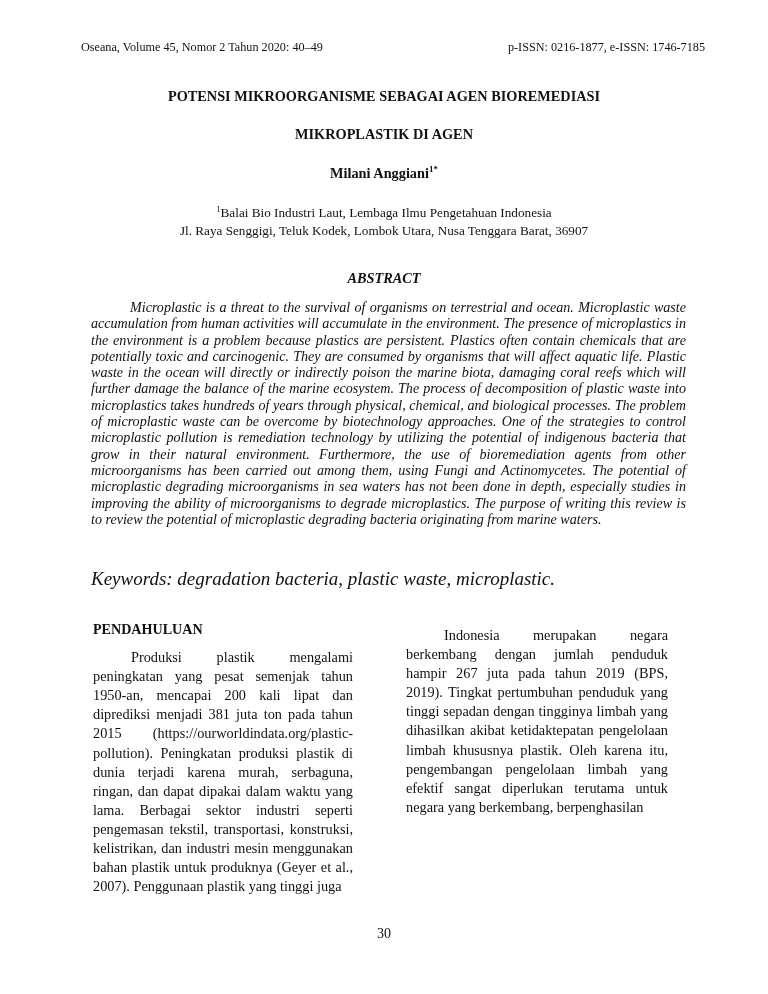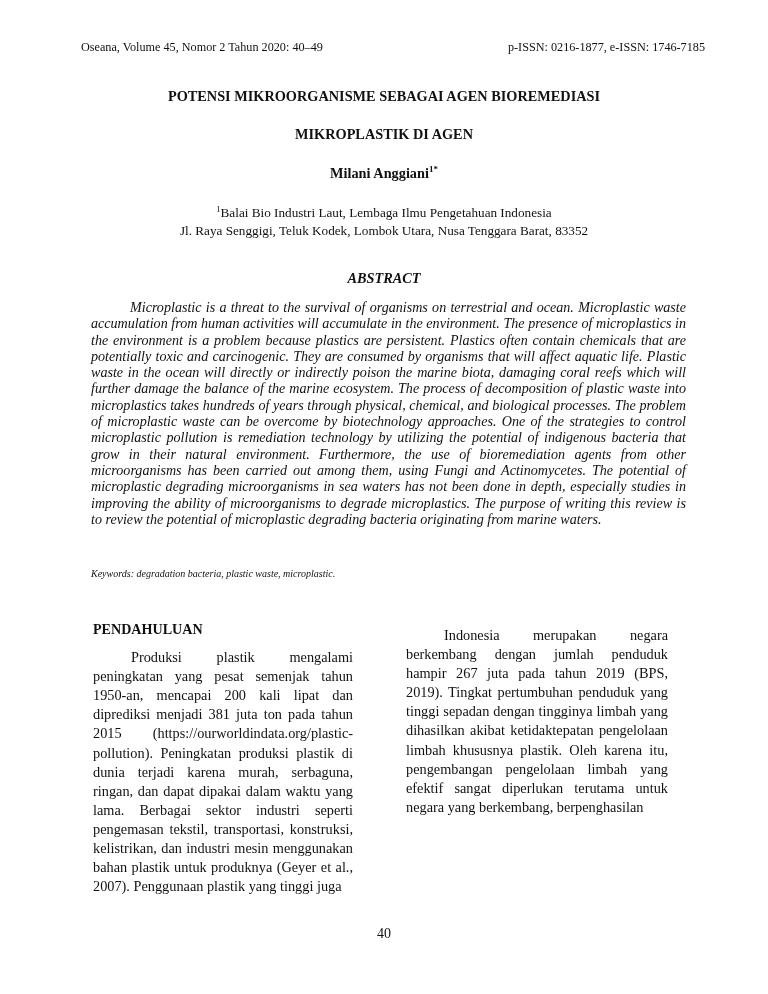--- a/index.html
+++ b/index.html
@@ -10,21 +10,21 @@
   .title { position:absolute; left:0; right:0; text-align:center; font-weight:bold; font-size:14.3px; }
   .title1 { top:88px; }
   .title2 { top:126px; }
   .author { position:absolute; top:164px; left:0; right:0; text-align:center; font-weight:bold; font-size:14.3px; }
   .author sup { font-size:9px; vertical-align:6px; }
   .affil { position:absolute; top:201px; left:0; right:0; text-align:center; font-size:13.2px; line-height:17.5px; }
   .affil sup { font-size:8.5px; vertical-align:5px; }
   .abstract-head { position:absolute; top:270px; left:0; right:0; text-align:center; font-weight:bold; font-style:italic; font-size:14.3px; }
   .abstract { position:absolute; top:299px; left:91px; width:595px; font-style:italic; font-size:14.1px; line-height:16.3px; text-align:justify; }
   .abstract p { margin:0; text-indent:39px; }
-  .keywords { position:absolute; top:568px; left:91px; width:595px; font-style:italic; font-size:10px; }
+  .keywords { position:absolute; top:568px; left:91px; width:595px; font-style:italic; font-size:19px; }
   .col { position:absolute; top:620px; width:260px; font-size:14.3px; line-height:19.1px; }
   .col-left { left:93px; }
   .col-right { left:406px; top:626px; width:262px; }
   .section-head { font-weight:bold; font-size:14.1px; margin:0 0 9px 0; }
   .col p { margin:0; text-align:justify; }
   .col p.indent { text-indent:38px; }
   .page-number { position:absolute; top:926px; left:0; right:0; text-align:center; font-size:14px; }
 </style>
 </head>
 <body>
@@ -36,31 +36,31 @@
 
 <div class="title title1">POTENSI MIKROORGANISME SEBAGAI AGEN BIOREMEDIASI</div>
 <div class="title title2">MIKROPLASTIK DI AGEN</div>
 
 <div class="author">
   <span>Milani Anggiani</span><sup>1*</sup>
 </div>
 
 <div class="affil">
   <div><sup>1</sup><span>Balai Bio Industri Laut, Lembaga Ilmu Pengetahuan Indonesia</span></div>
-  <div>Jl. Raya Senggigi, Teluk Kodek, Lombok Utara, Nusa Tenggara Barat, 83352</div>
+  <div>Jl. Raya Senggigi, Teluk Kodek, Lombok Utara, Nusa Tenggara Barat, 36907</div>
 </div>
 
 <div class="abstract-head">ABSTRACT</div>
 <div class="abstract">
   <p>Microplastic is a threat to the survival of organisms on terrestrial and ocean. Microplastic waste accumulation from human activities will accumulate in the environment. The presence of microplastics in the environment is a problem because plastics are persistent. Plastics often contain chemicals that are potentially toxic and carcinogenic. They are consumed by organisms that will affect aquatic life. Plastic waste in the ocean will directly or indirectly poison the marine biota, damaging coral reefs which will further damage the balance of the marine ecosystem. The process of decomposition of plastic waste into microplastics takes hundreds of years through physical, chemical, and biological processes. The problem of microplastic waste can be overcome by biotechnology approaches. One of the strategies to control microplastic pollution is remediation technology by utilizing the potential of indigenous bacteria that grow in their natural environment. Furthermore, the use of bioremediation agents from other microorganisms has been carried out among them, using Fungi and Actinomycetes. The potential of microplastic degrading microorganisms in sea waters has not been done in depth, especially studies in improving the ability of microorganisms to degrade microplastics. The purpose of writing this review is to review the potential of microplastic degrading bacteria originating from marine waters.</p>
 </div>
 <div class="keywords">Keywords: degradation bacteria, plastic waste, microplastic.</div>
 
 <div class="col col-left">
   <div class="section-head">PENDAHULUAN</div>
   <p class="indent">Produksi plastik mengalami peningkatan yang pesat semenjak tahun 1950-an, mencapai 200 kali lipat dan diprediksi menjadi 381 juta ton pada tahun 2015 (https://ourworldindata.org/plastic-pollution). Peningkatan produksi plastik di dunia terjadi karena murah, serbaguna, ringan, dan dapat dipakai dalam waktu yang lama. Berbagai sektor industri seperti pengemasan tekstil, transportasi, konstruksi, kelistrikan, dan industri mesin menggunakan bahan plastik untuk produknya (Geyer et al., 2007). Penggunaan plastik yang tinggi juga</p>
 </div>
 
 <div class="col col-right">
   <p class="indent">Indonesia merupakan negara berkembang dengan jumlah penduduk hampir 267 juta pada tahun 2019 (BPS, 2019). Tingkat pertumbuhan penduduk yang tinggi sepadan dengan tingginya limbah yang dihasilkan akibat ketidaktepatan pengelolaan limbah khususnya plastik. Oleh karena itu, pengembangan pengelolaan limbah yang efektif sangat diperlukan terutama untuk negara yang berkembang, berpenghasilan</p>
 </div>
 
-<div class="page-number">40</div>
+<div class="page-number">30</div>
 
 </body></html>

